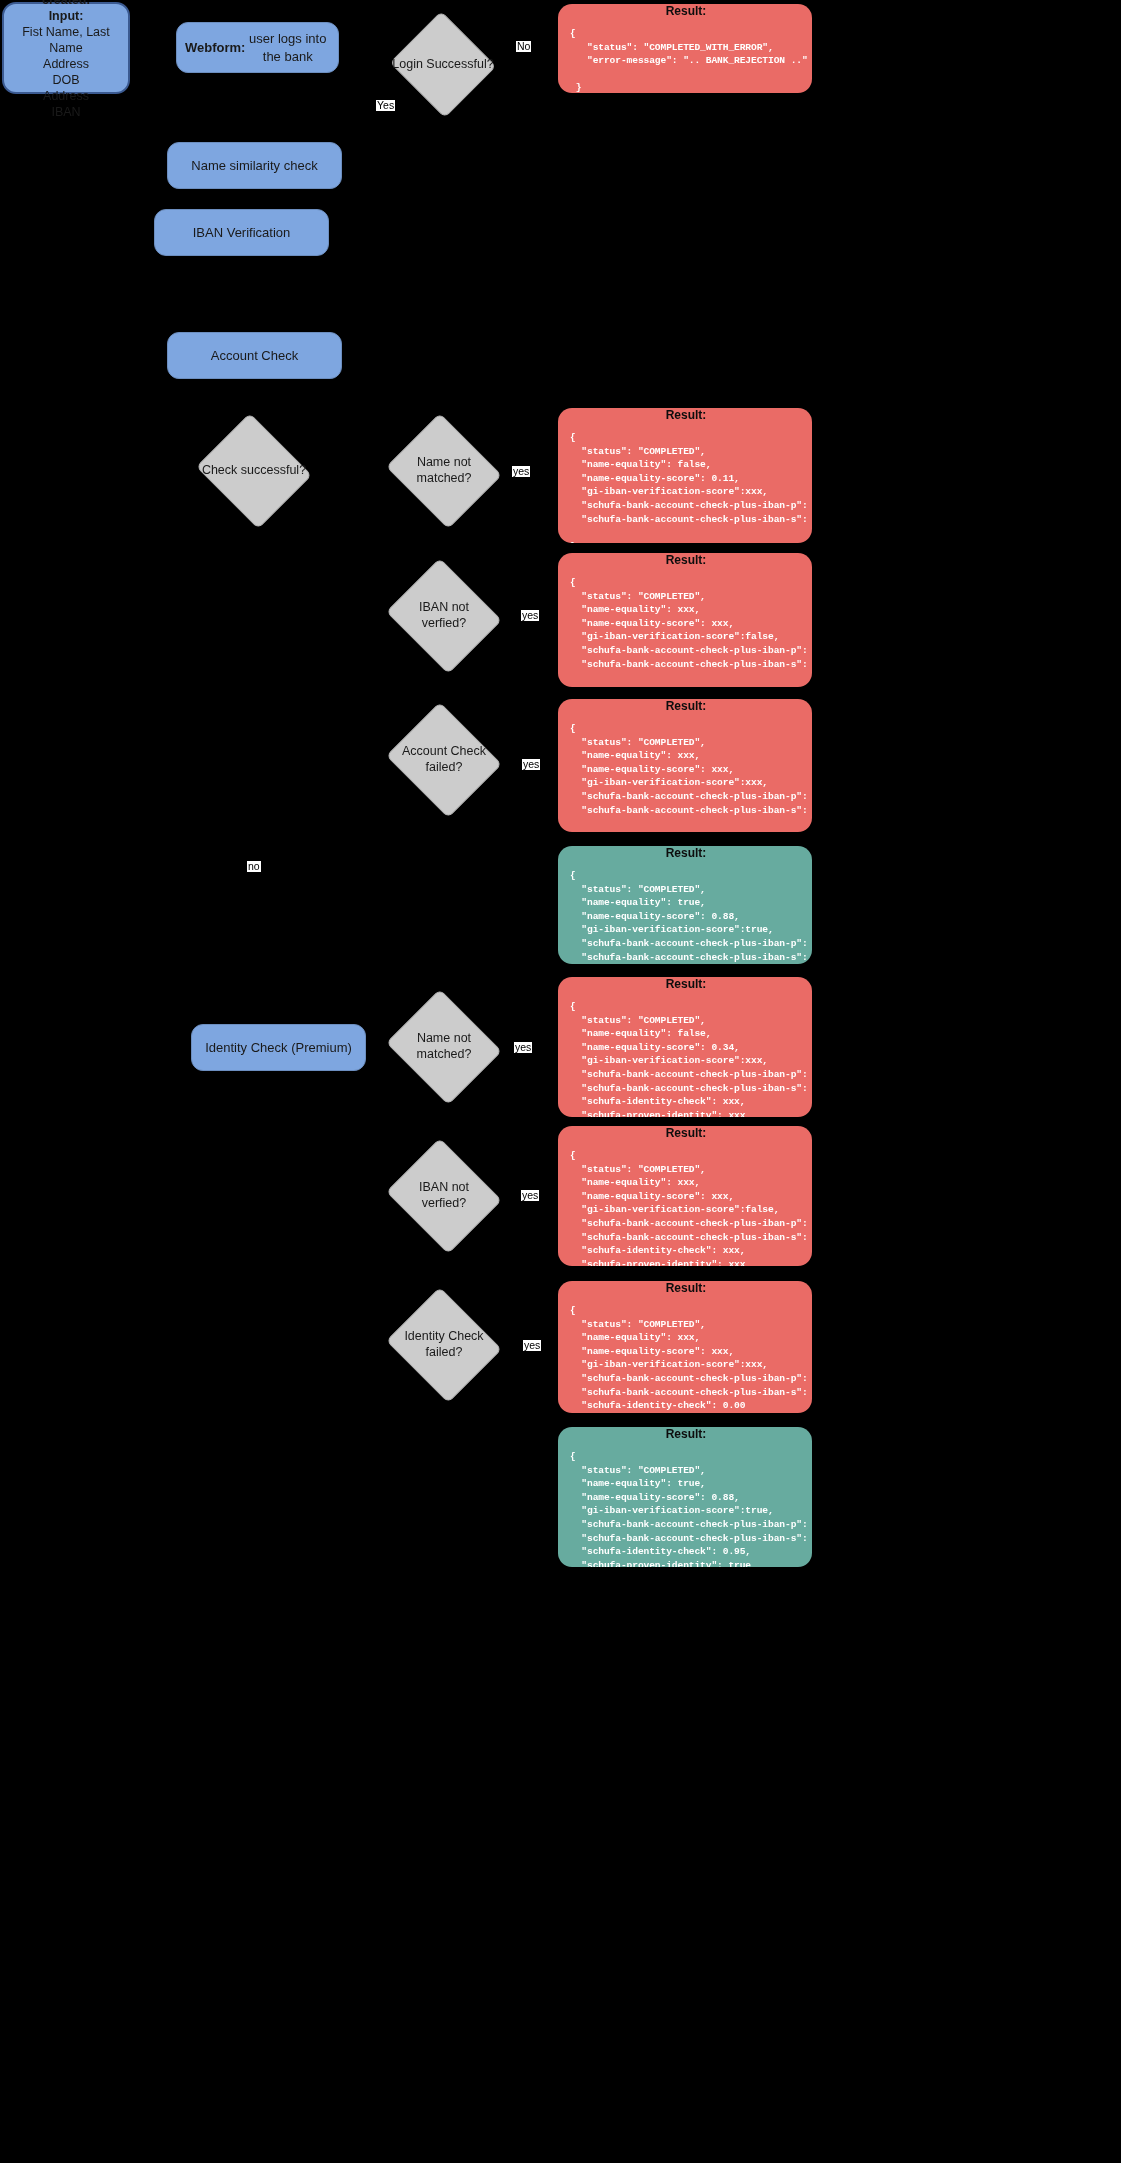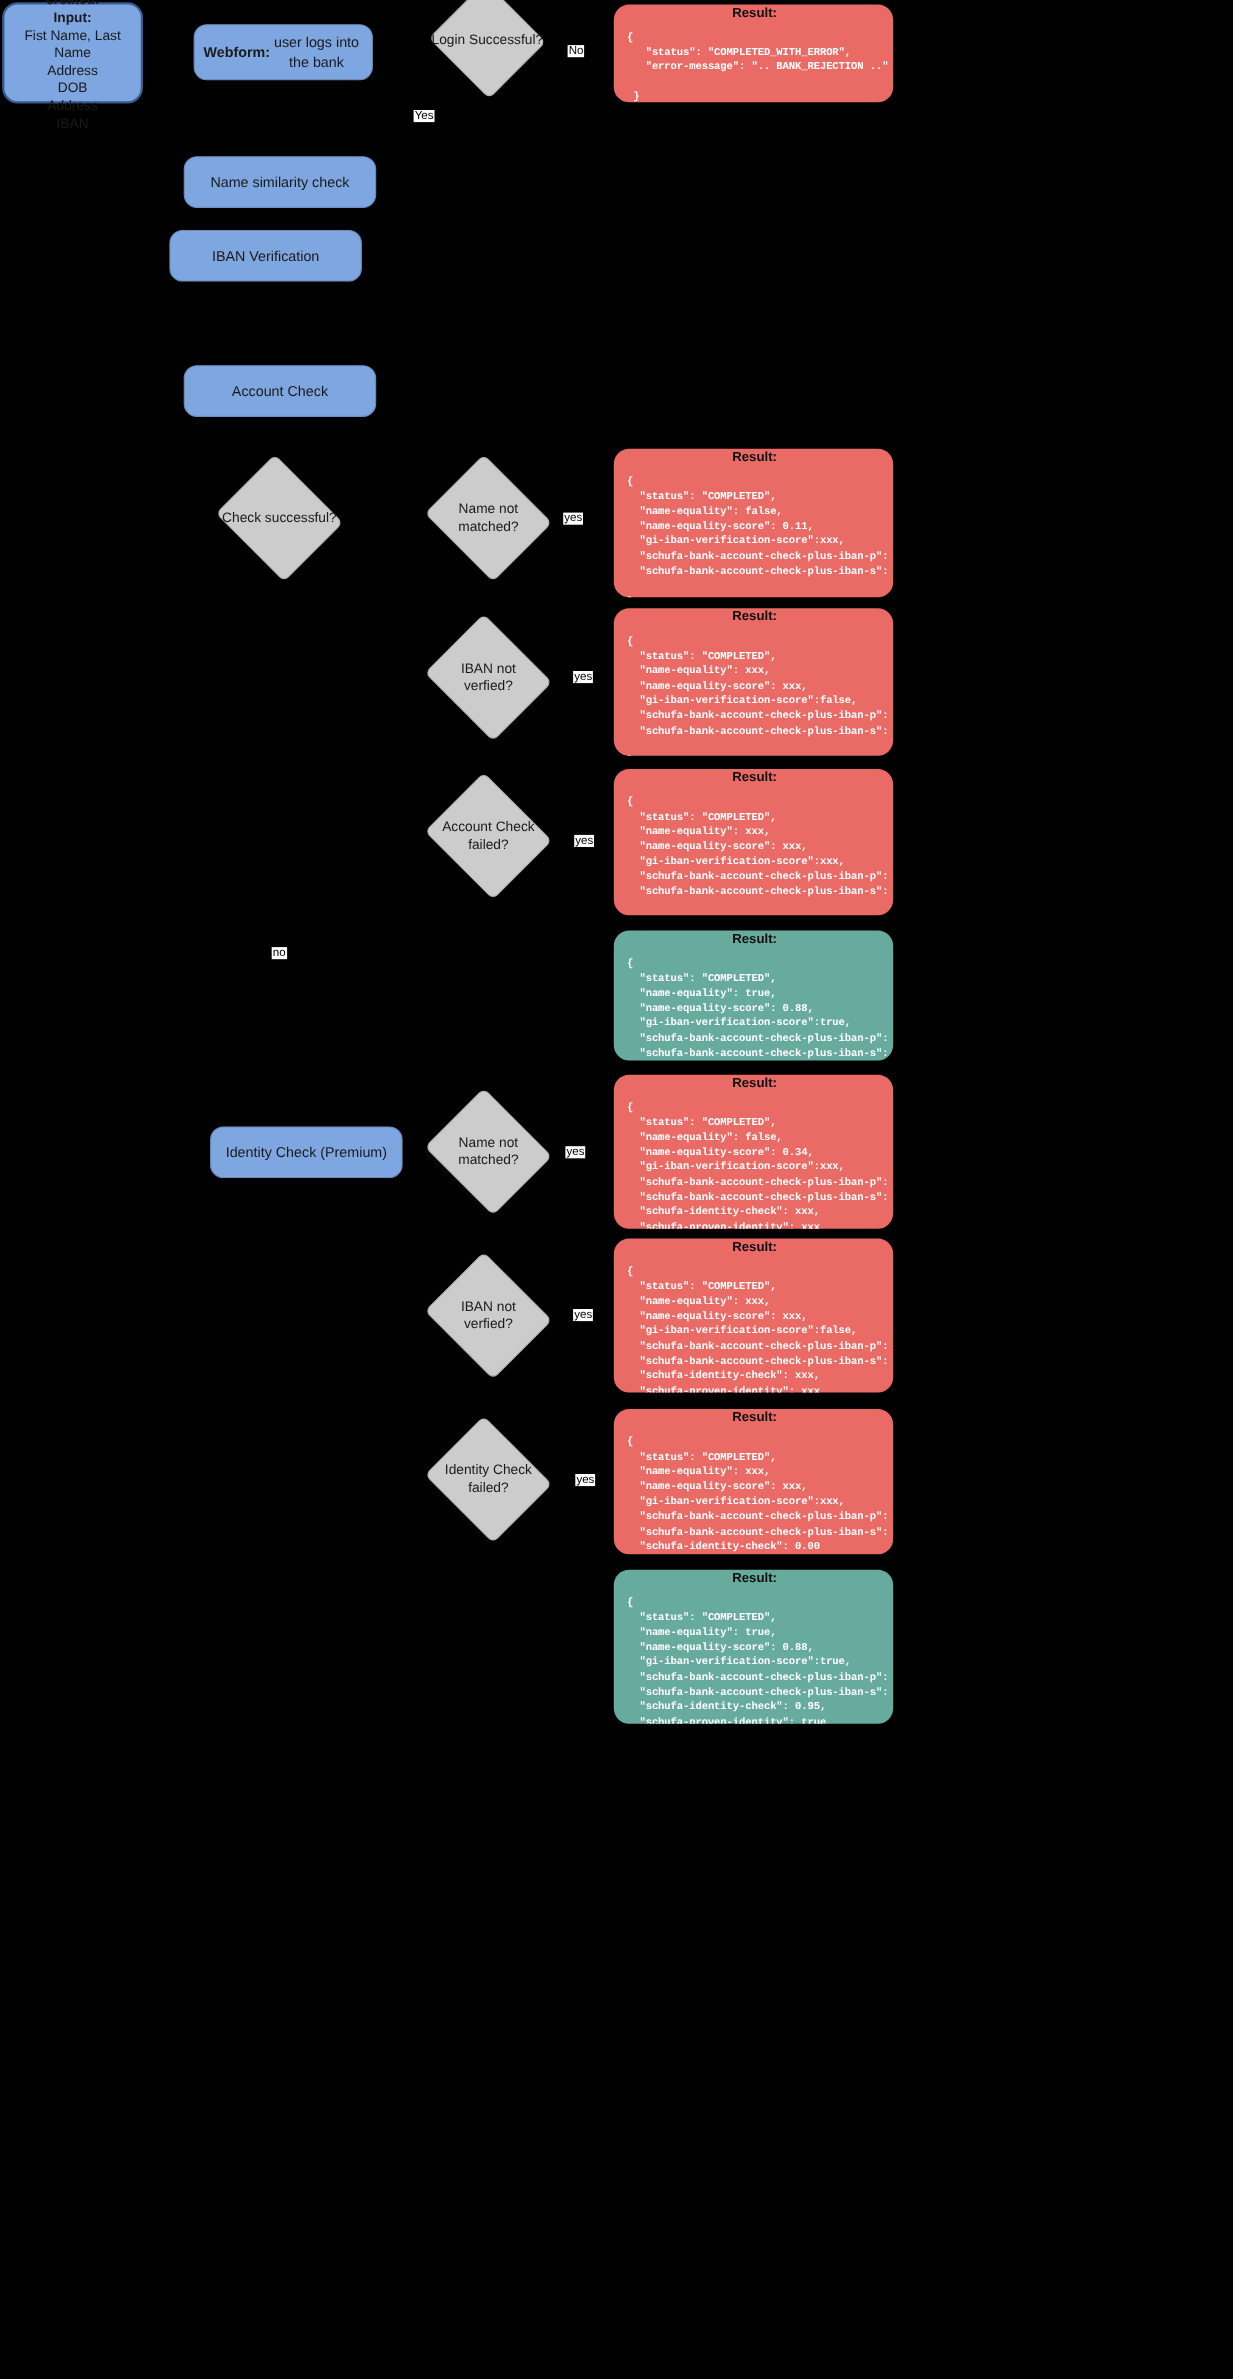--- a/index.html
+++ b/index.html
@@ -126,21 +126,21 @@
     <span class="ln">DOB</span>
     <span class="ln">Address</span>
     <span class="ln">IBAN</span>
   </div>
 
   <div class="proc" style="left:176px;top:22px;width:163px;height:51px;flex-direction:row;">
     <span class="ttl">Webform:</span>
     <span class="sub">user logs into the bank</span>
   </div>
 
-  <div class="dec" style="left:404px;top:0;width:78px;height:73px;">
+  <div class="dec" style="left:404px;top:28px;width:78px;height:73px;">
     <span class="shape"></span>
     <span class="lbl">Login Successful?</span>
   </div>
   <div class="elabel" style="left:516px;top:41px;">No</div>
   <div class="elabel" style="left:376px;top:100px;">Yes</div>
 
   <div class="result red" style="left:558px;top:4px;width:254px;height:89px;">
     <div class="rtitle">Result:</div>
     <pre>{
    "status": "COMPLETED_WITH_ERROR",

